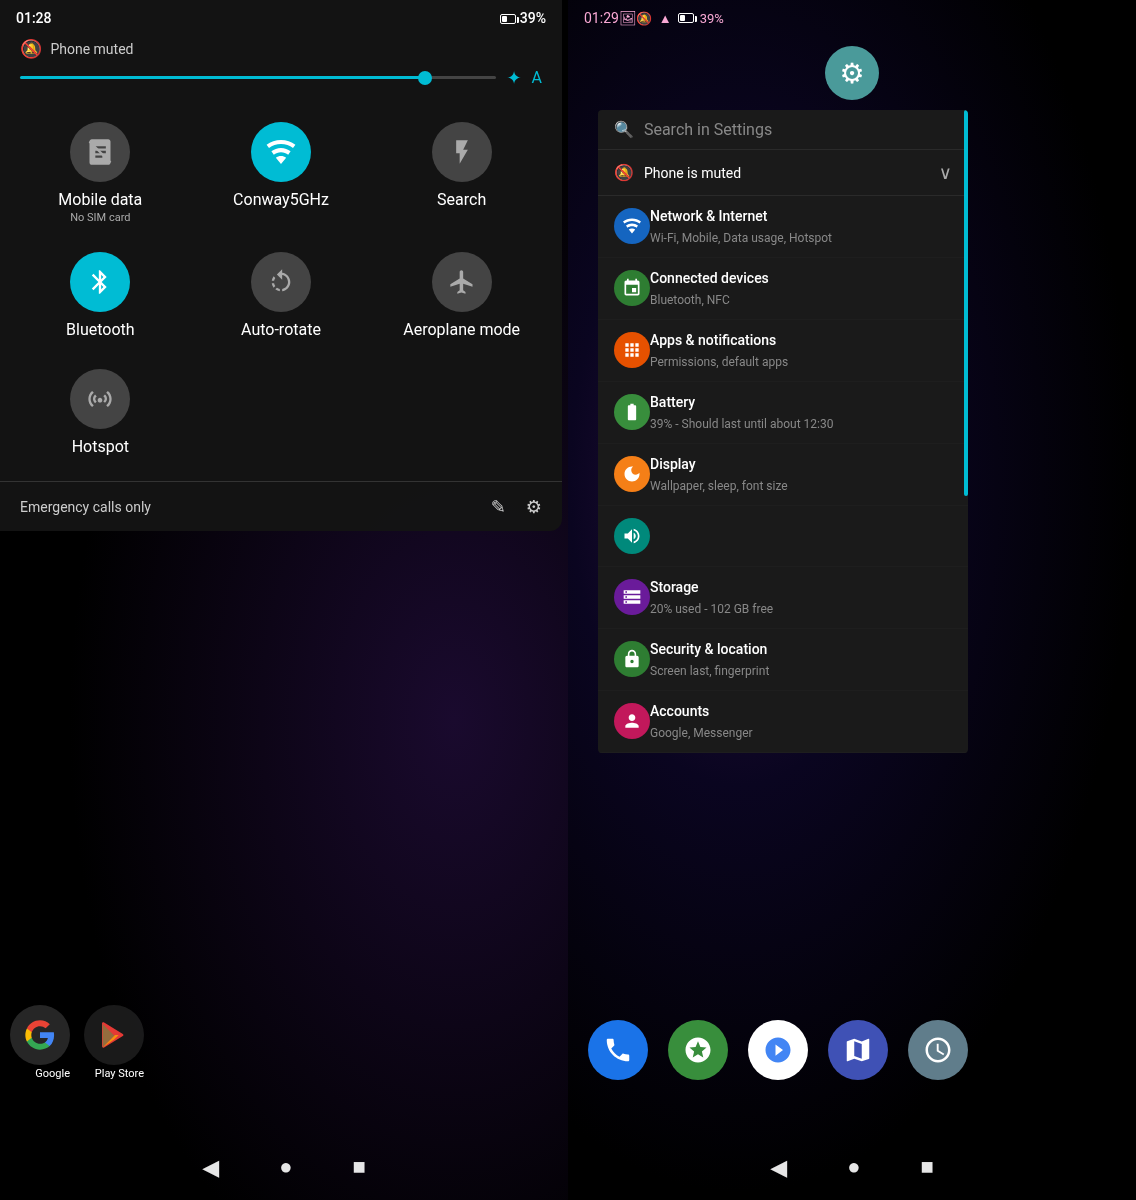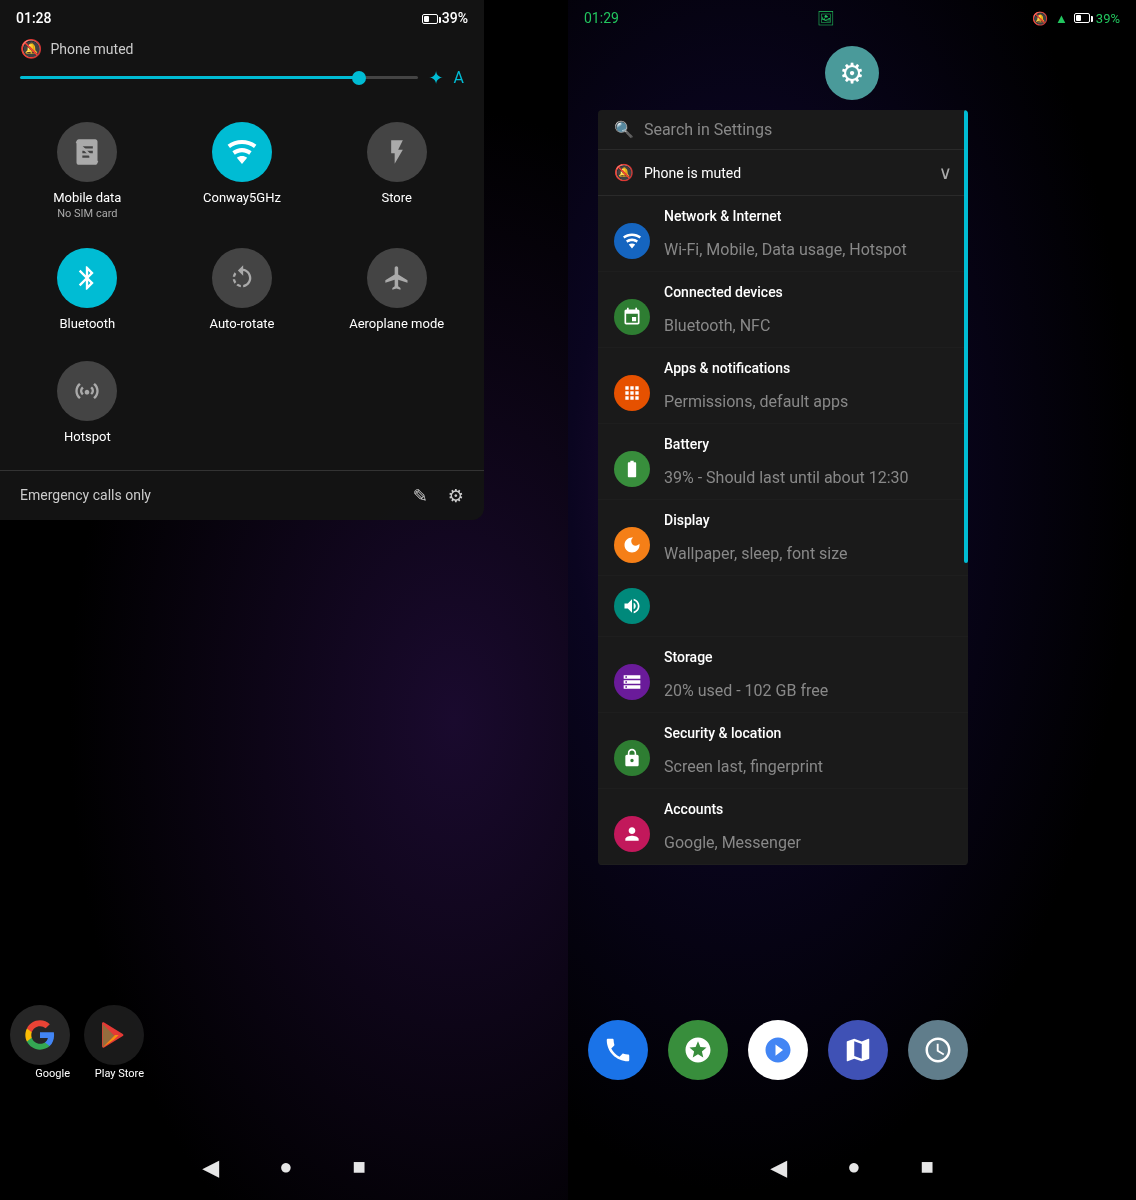--- a/index.html
+++ b/index.html
@@ -35,21 +35,21 @@
       position: absolute;
       left: 0; top: 0;
       width: 568px; height: 1200px;
       z-index: 1;
     }
 
     
     .qs-panel {
       position: absolute;
       top: 0; left: 0;
-      width: 484px;
+      width: 562px;
       background: rgba(20,20,20,0.97);
       border-radius: 0 0 12px 0;
       padding-bottom: 0;
     }
 
     .qs-status-bar {
       display: flex;
       justify-content: space-between;
       align-items: center;
       padding: 10px 16px 6px;
@@ -127,21 +127,21 @@
     .tile-icon-circle.active {
       background: #00bcd4;
       color: #fff;
     }
     .tile-icon-circle.inactive {
       background: #444;
       color: #aaa;
     }
     .tile-label {
       color: #fff;
-      font-size: 13px;
+      font-size: 16px;
       text-align: center;
       line-height: 1.3;
     }
     .tile-sublabel {
       color: #aaa;
       font-size: 11px;
       text-align: center;
     }
 
     
@@ -215,24 +215,23 @@
     
     .right-panel {
       position: absolute;
       left: 568px; top: 0;
       width: 568px; height: 1200px;
       z-index: 1;
     }
 
     .status-bar-right {
       display: flex;
-      justify-content: space-between;
       align-items: center;
       padding: 10px 16px;
-      color: #22c55e;
+      color: #f9a8d4;
       font-size: 14px;
     }
     .status-bar-right .right-icons {
       display: flex;
       align-items: center;
       gap: 6px;
       font-size: 13px;
     }
 
     
@@ -276,22 +275,21 @@
     }
     .settings-muted-left {
       display: flex;
       align-items: center;
       gap: 10px;
       font-size: 14px;
     }
 
     .settings-item {
       display: flex;
-      align-items: flex-end;
-      gap: 14px;
+      align-items: flex-start;
       padding: 12px 16px;
       border-bottom: 1px solid #1e1e1e;
       cursor: pointer;
     }
     .settings-icon-circle {
       width: 36px; height: 36px;
       border-radius: 50%;
       display: flex;
       align-items: center;
       justify-content: center;
@@ -301,22 +299,22 @@
     .settings-text {
       flex: 1;
     }
     .settings-title {
       color: #fff;
       font-size: 14px;
       font-weight: 500;
     }
     .settings-sub {
       color: #888;
-      font-size: 16px;
-      margin-top: 16px;
+      font-size: 12px;
+      margin-top: 7px;
     }
 
     
     .settings-scrollbar {
       position: absolute;
       right: 0;
       top: 0;
       width: 4px;
       height: 100%;
       background: transparent;
@@ -427,21 +425,21 @@
         </div>
         <span class="tile-label">Conway5GHz</span>
       </div>
 
       <div class="qs-tile">
         <div class="tile-icon-circle inactive">
           <svg width="28" height="28" viewBox="0 0 24 24" fill="#aaa">
               <path d="M7 2v11h3v9l7-12h-4l4-8z"></path>
             </svg>
         </div>
-        <span class="tile-label">Store</span>
+        <span class="tile-label">Search</span>
       </div>
 
       <div class="qs-tile">
         <div class="tile-icon-circle active">
           <svg width="28" height="28" viewBox="0 0 24 24" fill="#fff">
               <path d="M17.71 7.71L12 2h-1v7.59L6.41 5 5 6.41 10.59 12 5 17.59 6.41 19 11 14.41V22h1l5.71-5.71-4.3-4.29 4.3-4.29zM13 5.83l1.88 1.88L13 9.59V5.83zm1.88 10.46L13 18.17v-3.76l1.88 1.88z"></path>
             </svg>
         </div>
         <span class="tile-label">Bluetooth</span>
       </div>

